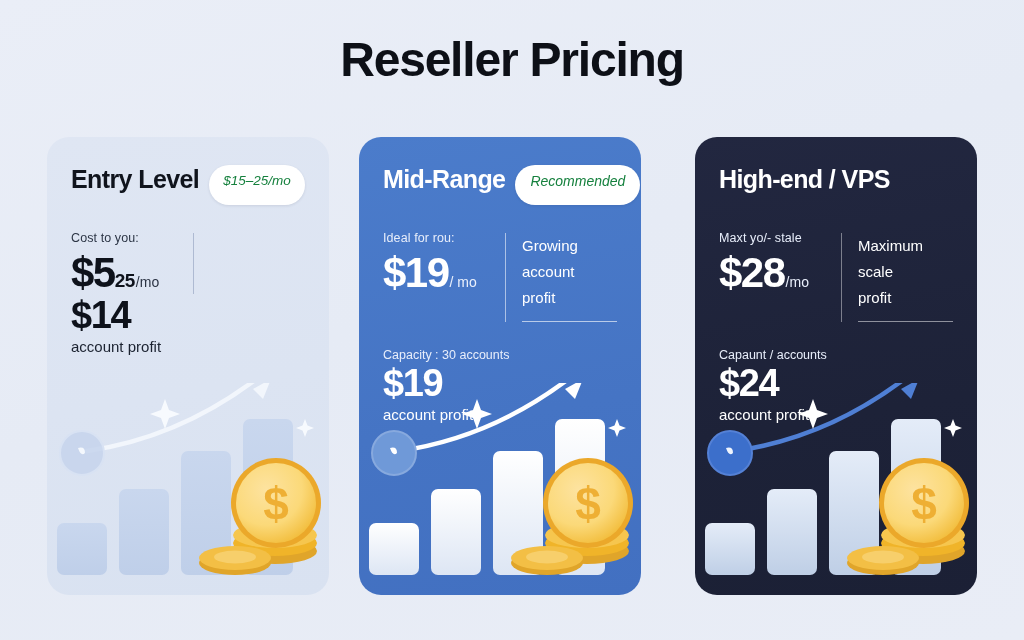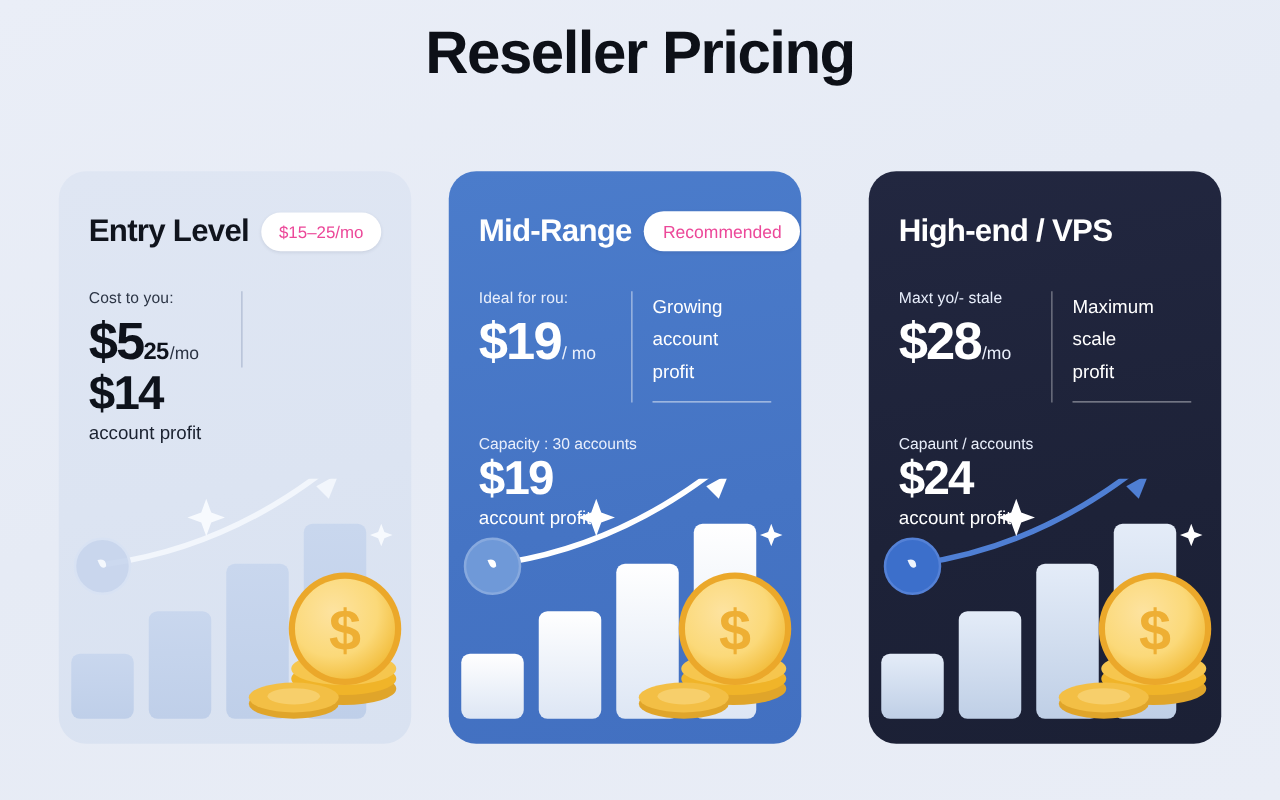--- a/index.html
+++ b/index.html
@@ -7,48 +7,48 @@
     width:1024px; height:640px;
     font-family:"Liberation Sans", sans-serif;
     background:#e9edf6;
     overflow:hidden;
   }
   .page {
     position:relative; width:1024px; height:640px;
     background:linear-gradient(160deg,#eaeef7 0%,#e6ebf5 45%,#e9edf6 100%);
   }
   .title {
-    position:absolute; top:15px; left:0; width:1024px;
+    position:absolute; top:32px; left:0; width:1024px;
     text-align:center;
     font-size:48px; font-weight:bold; letter-spacing:-1.2px;
     color:#0d1017;
   }
   .cards {
     position:absolute; top:137px; left:47px;
     width:930px; height:458px;
     display:flex; gap:30px;
   }
   .card {
     position:relative; width:290px; height:458px;
     border-radius:22px; overflow:hidden;
     padding:28px 24px 0 24px;
   }
   .card.light { background:linear-gradient(170deg,#dfe6f3 0%,#dce4f2 55%,#d9e2f1 100%); }
   .card.blue  { background:linear-gradient(170deg,#4b7ccb 0%,#4574c4 60%,#4270c1 100%); }
   .card.dark  { background:linear-gradient(170deg,#222740 0%,#1d2238 60%,#1b2035 100%);margin-left:24px; }
 
-  .card-head { display:flex; align-items:center; gap:10px; height:40px; }
+  .card-head { display:flex; gap:10px; height:40px; }
   .plan-name { font-size:25px; font-weight:bold; letter-spacing:-0.6px; white-space:nowrap; }
   .light .plan-name { color:#10141d; }
   .blue .plan-name, .dark .plan-name { color:#ffffff; }
 
   .badge {
     background:#ffffff; border-radius:999px;
-    padding:8px 15px; font-size:14px; color:#ec4899;
-    white-space:nowrap; box-shadow:0 1px 3px rgba(20,30,60,.10);
+    padding:8px 15px; font-size:14px; color:#15803d;
+    white-space:nowrap; box-shadow:0 1px 3px rgba(20,30,60,.10);font-style:italic;
   }
   .badge.small { font-size:13.5px; padding:8px 14px; }
 
   .cols { display:flex; margin-top:26px; }
   .col-left { width:118px; flex:none; }
   .col-div { width:1px; margin:2px 16px 0 4px; }
   .light .col-div { background:#aebad2; }
   .blue  .col-div { background:rgba(255,255,255,.55); }
   .dark  .col-div { background:rgba(255,255,255,.42); }
   .col-right { flex:1; padding-top:2px; }

